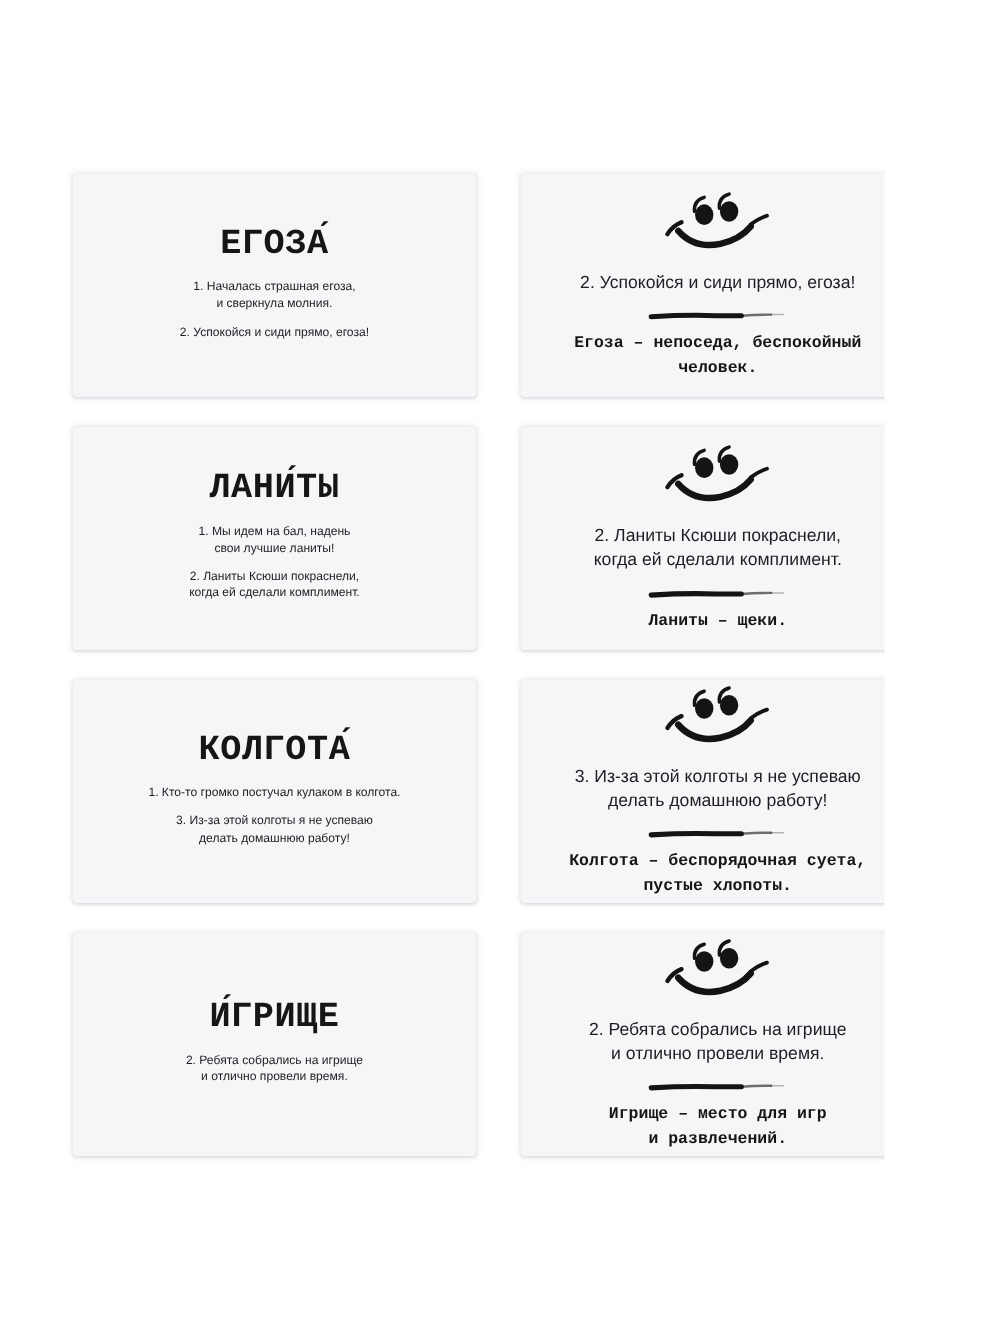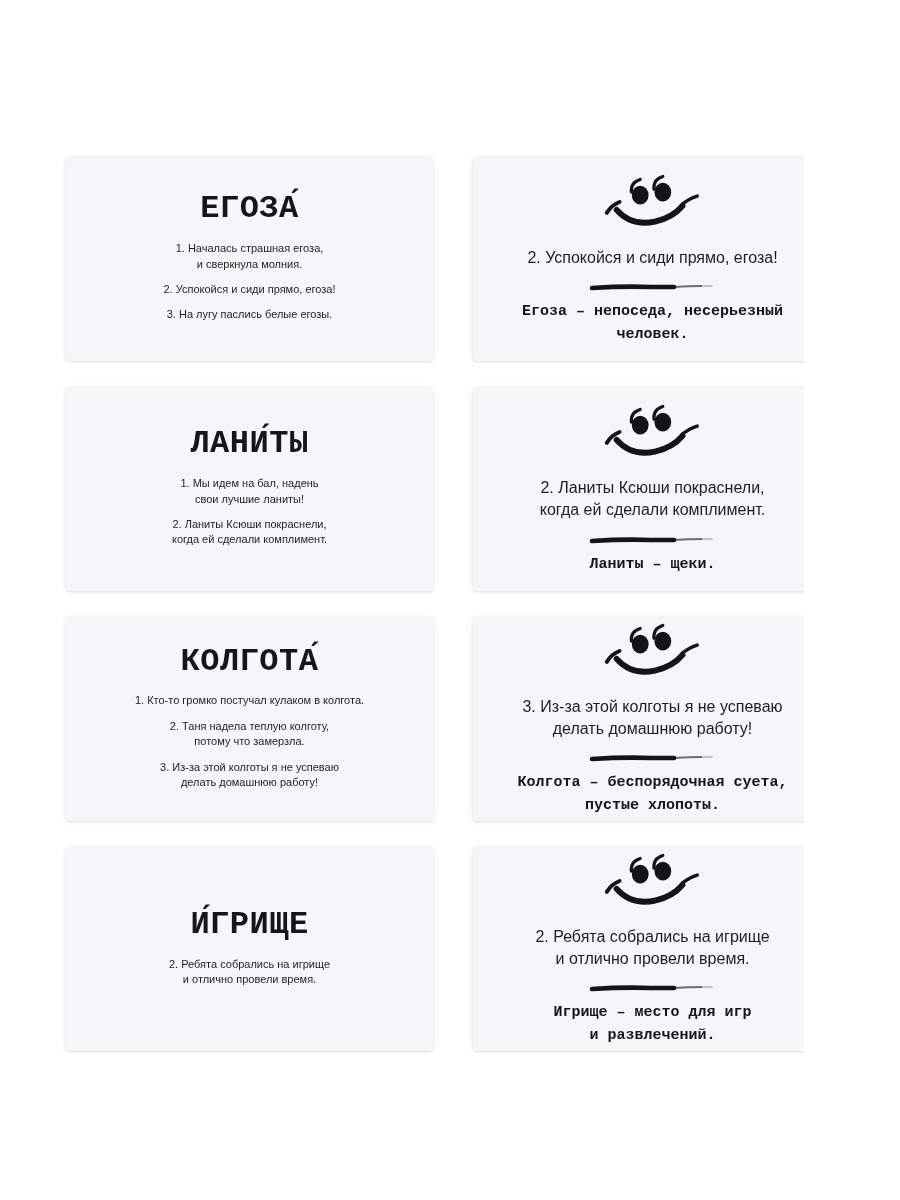--- a/index.html
+++ b/index.html
@@ -85,21 +85,20 @@
 <body>
 
 <div class="sheet">
   <div class="grid">
 
     <div class="card">
       <h2 class="word-title">ЕГОЗА́</h2>
       <p class="sentence">1. Началась страшная егоза,
 и сверкнула молния.</p>
       <p class="sentence">2. Успокойся и сиди прямо, егоза!</p>
-      <p class="sentence">3. На лугу паслись белые егозы.</p>
     </div>
     <div class="card">
       <div class="smiley-wrap">
         <svg width="118" height="60" viewBox="0 0 120 60" fill="none" stroke="#141416">
           <path d="M13 40 Q18 32 26 29" stroke-width="4" stroke-linecap="round"></path>
           <path d="M23 37 Q38 54 62 49 Q80 45 90 33" stroke-width="6" stroke-linecap="round"></path>
           <path d="M90 31 Q98 25 105 23" stroke-width="3.5" stroke-linecap="round"></path>
           <ellipse cx="47" cy="22" rx="8.5" ry="9.5" fill="#141416" stroke="none"></ellipse>
           <path d="M38 19 Q37 9 47 6" stroke-width="3.2" stroke-linecap="round"></path>
           <ellipse cx="70" cy="19" rx="8.5" ry="9.5" fill="#141416" stroke="none"></ellipse>
@@ -107,21 +106,21 @@
         </svg>
       </div>
       <p class="answer-sentence">2. Успокойся и сиди прямо, егоза!</p>
       <div class="divider-wrap">
         <svg width="128" height="10" viewBox="0 0 128 10" fill="none" stroke="#141416">
           <path d="M3 6 Q35 4 62 5 L85 5" stroke-width="4.6" stroke-linecap="round"></path>
           <path d="M85 5 Q100 4 112 4" stroke-width="2.2" stroke-linecap="round" opacity="0.6"></path>
           <path d="M112 4 L123 4" stroke-width="1.4" stroke-linecap="round" opacity="0.3"></path>
         </svg>
       </div>
-      <p class="definition">Егоза – непоседа, несерьезный человек.</p>
+      <p class="definition">Егоза – непоседа, беспокойный человек.</p>
     </div>
 
     <div class="card">
       <h2 class="word-title">ЛАНИ́ТЫ</h2>
       <p class="sentence">1. Мы идем на бал, надень
 свои лучшие ланиты!</p>
       <p class="sentence">2. Ланиты Ксюши покраснели,
 когда ей сделали комплимент.</p>
     </div>
     <div class="card">
@@ -144,22 +143,20 @@
           <path d="M85 5 Q100 4 112 4" stroke-width="2.2" stroke-linecap="round" opacity="0.6"></path>
           <path d="M112 4 L123 4" stroke-width="1.4" stroke-linecap="round" opacity="0.3"></path>
         </svg>
       </div>
       <p class="definition">Ланиты – щеки.</p>
     </div>
 
     <div class="card">
       <h2 class="word-title">КОЛГОТА́</h2>
       <p class="sentence">1. Кто-то громко постучал кулаком в колгота.</p>
-      <p class="sentence">2. Таня надела теплую колготу,
-потому что замерзла.</p>
       <p class="sentence">3. Из-за этой колготы я не успеваю
 делать домашнюю работу!</p>
     </div>
     <div class="card">
       <div class="smiley-wrap">
         <svg width="118" height="60" viewBox="0 0 120 60" fill="none" stroke="#141416">
           <path d="M13 40 Q18 32 26 29" stroke-width="4" stroke-linecap="round"></path>
           <path d="M23 37 Q38 54 62 49 Q80 45 90 33" stroke-width="6" stroke-linecap="round"></path>
           <path d="M90 31 Q98 25 105 23" stroke-width="3.5" stroke-linecap="round"></path>
           <ellipse cx="47" cy="22" rx="8.5" ry="9.5" fill="#141416" stroke="none"></ellipse>

